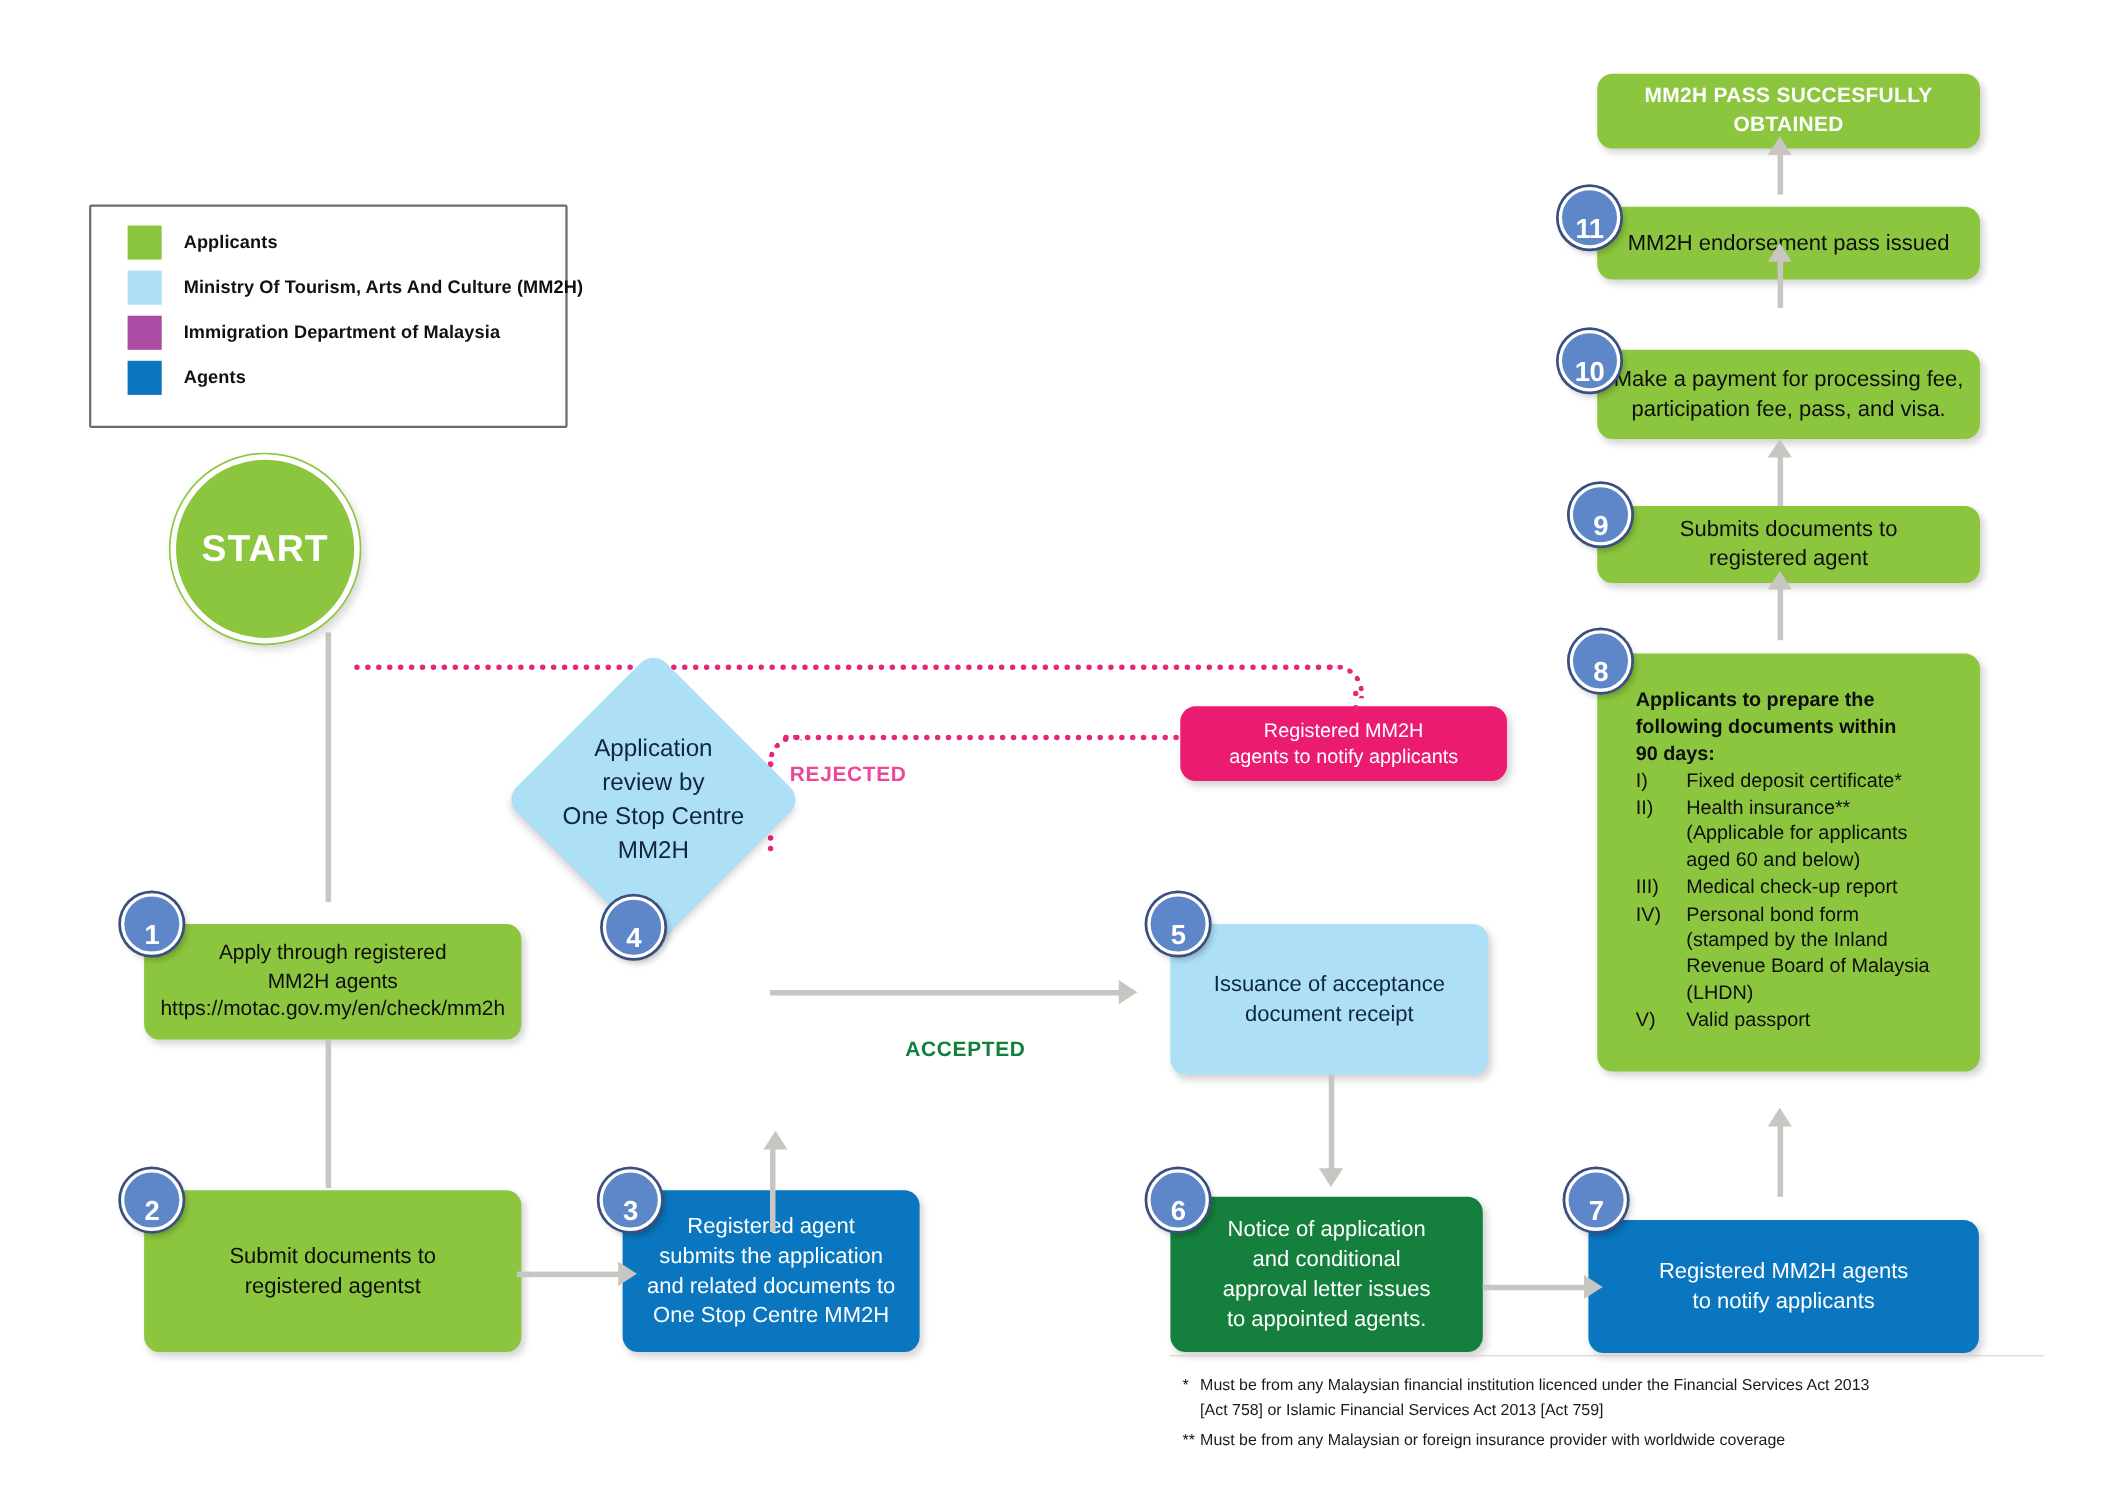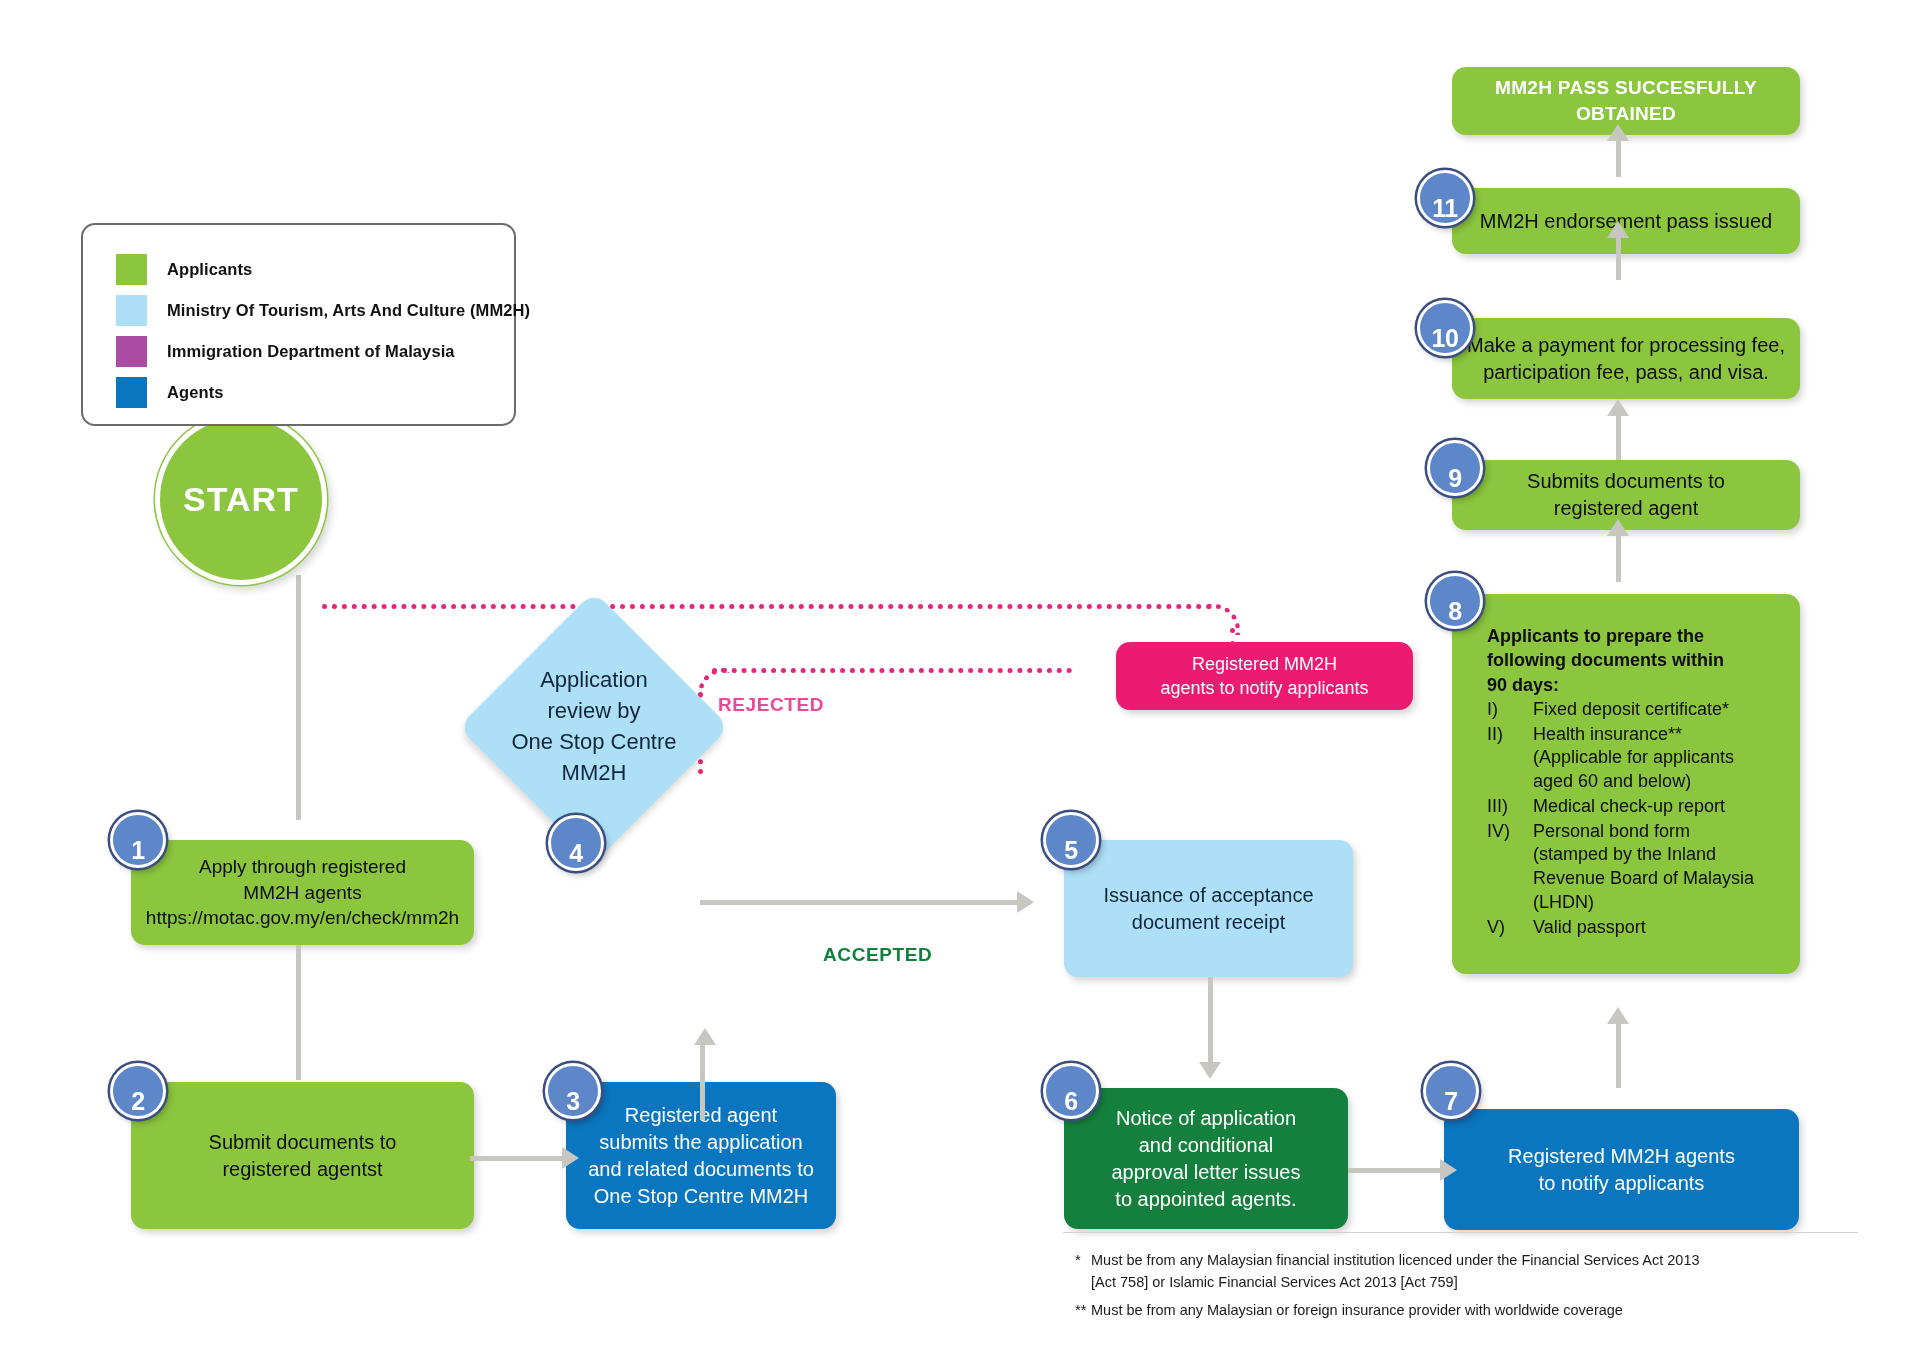--- a/index.html
+++ b/index.html
@@ -26,21 +26,21 @@
     text-align:center;
     padding:10px 14px;
     font-size:20px;
     line-height:1.35;
     box-shadow:3px 4px 7px rgba(0,0,0,0.17);
   }
   .node.green{ background:#8cc63e; color:#0d0d0d; }
   .node.blue-lt{ background:#ade0f7; color:#10263a; }
   .node.blue-dk{ background:#0a76bf; color:#ffffff; }
   .node.purple{ background:#15803d; color:#ffffff; }
-  .node.pink{ background:#ec1b72; color:#ffffff;margin-left:43px; }
+  .node.pink{ background:#ec1b72; color:#ffffff; }
 
   .node .txt{ white-space:pre-line; display:block; width:100%; }
 
   
   .badge{
     position:absolute;
     width:50px;height:50px;
     border-radius:50%;
     background:#5d87c8;
     border:3px solid #ffffff;
@@ -95,26 +95,25 @@
     color:#10263a;
     white-space:pre-line;
   }
 
   
   #legend{
     position:absolute;
     left:81px; top:186px;
     width:435px; height:203px;
     border:2.5px solid #6b6b6b;
-    border-radius:14px;
+    border-radius:2px;
     background:#ffffff;
     box-sizing:border-box;
-    padding:24px 0 0 33px;
+    padding:12px 0 0 33px;
     z-index:6;
-    margin-top:37px;
   }
   .legend-row{
     display:flex;
     align-items:center;
     height:41px;
     margin-bottom:0px;
   }
   .legend-sw{
     width:31px;height:31px;
     flex:0 0 auto;

